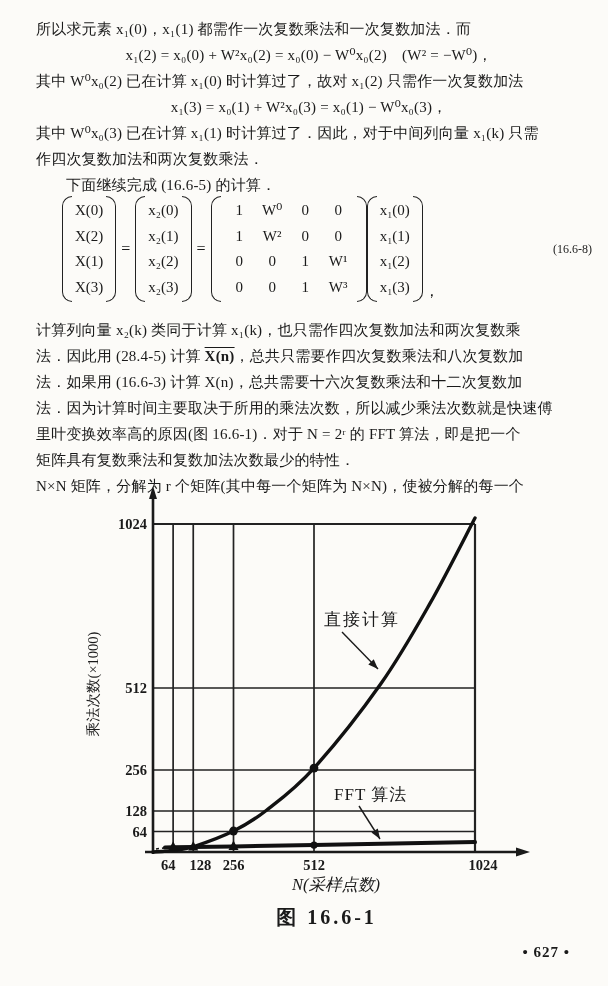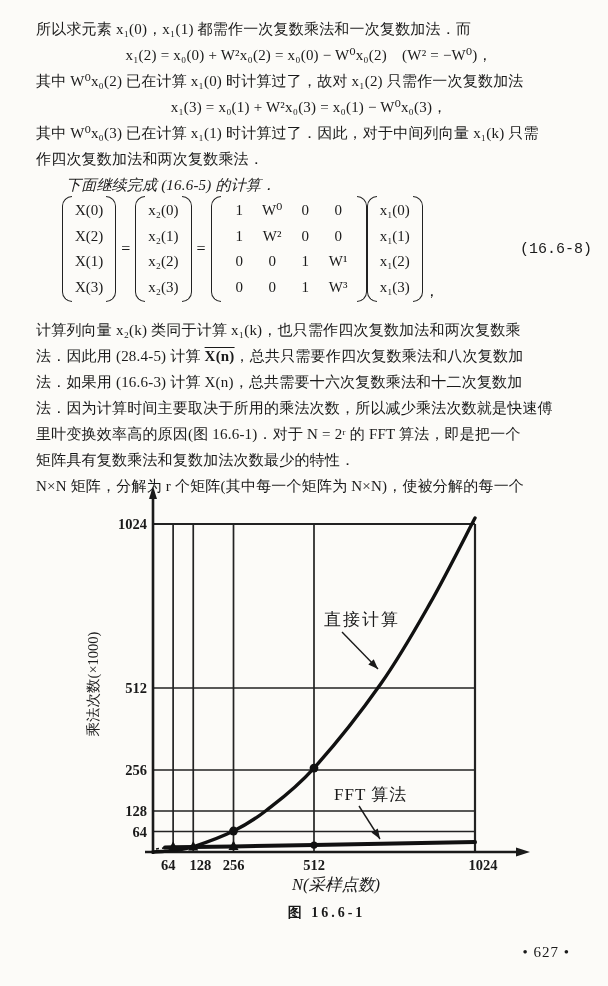--- a/index.html
+++ b/index.html
@@ -4,43 +4,43 @@
 <style>
   html,body { margin:0; padding:0; background:#e8e6e0; }
   .page {
     position:relative; width:608px; height:986px; margin:0 auto;
     background:#fcfbf8; color:#1a1a1a; overflow:hidden;
     font-family:"Liberation Serif","DejaVu Serif",serif;
   }
   .tb { position:absolute; left:36px; right:26px; }
   .bline { font-size:15px; line-height:26px; white-space:nowrap; letter-spacing:0.2px; }
   .bline.center { text-align:center; }
-  .bline.indent { text-indent:2em;font-style:italic; }
+  .bline.indent { text-indent:2em; }
   .ov { text-decoration:overline; font-weight:bold; }
   
   .mx { position:absolute; top:196px; left:62px; right:16px; height:106px;
         display:flex; align-items:stretch; }
   .vwrap { display:flex; align-items:stretch; height:106px; }
   .paren { width:9px; border:1.8px solid #222; }
   .paren-l { border-right:0; border-radius:11px 0 0 11px; }
   .paren-r { border-left:0; border-radius:0 11px 11px 0; }
   .vec { display:flex; flex-direction:column; justify-content:space-around; padding:2px 3px; }
   .vcell { height:25px; line-height:25px; font-size:15px; text-align:left; }
   .mat { display:flex; flex-direction:column; justify-content:space-around; padding:2px 2px; }
   .mrow { display:flex; height:25px; }
   .mcell { width:33px; line-height:25px; font-size:15px; text-align:center; }
   .meq { align-self:center; padding:0 5px; font-size:16px; }
   .mcomma { align-self:flex-end; font-size:16px; padding-left:1px; }
-  .eqnum { align-self:center; margin-left:auto; font-size:15px;font-family:Liberation Mono, monospace; }
+  .eqnum { align-self:center; margin-left:auto; font-size:12px; }
   
   .fig { position:absolute; left:28px; top:484px; width:548px; height:414px; }
   svg text { font-family:"Liberation Serif","DejaVu Serif",serif; fill:#1a1a1a; }
   .caption { position:absolute; left:0; right:0; top:904px; text-align:center;
-             font-size:14px; letter-spacing:3px; font-weight:bold;margin-left:45px; }
-  .pagenum { position:absolute; right:38px; top:944px; font-size:15px; font-weight:normal;
+             font-size:20px; letter-spacing:3px; font-weight:bold;margin-left:45px; }
+  .pagenum { position:absolute; right:38px; top:944px; font-size:15px; font-weight:bold;
              letter-spacing:1px; }
 </style>
 </head>
 <body>
 
 <div class="page">
 
   <div class="tb" style="top:16px">
     <div class="bline">所以求元素 x₁(0)，x₁(1) 都需作一次复数乘法和一次复数加法．而</div>
     <div class="bline center">x₁(2) = x₀(0) + W²x₀(2) = x₀(0) − W⁰x₀(2)　(W² = −W⁰)，</div>

